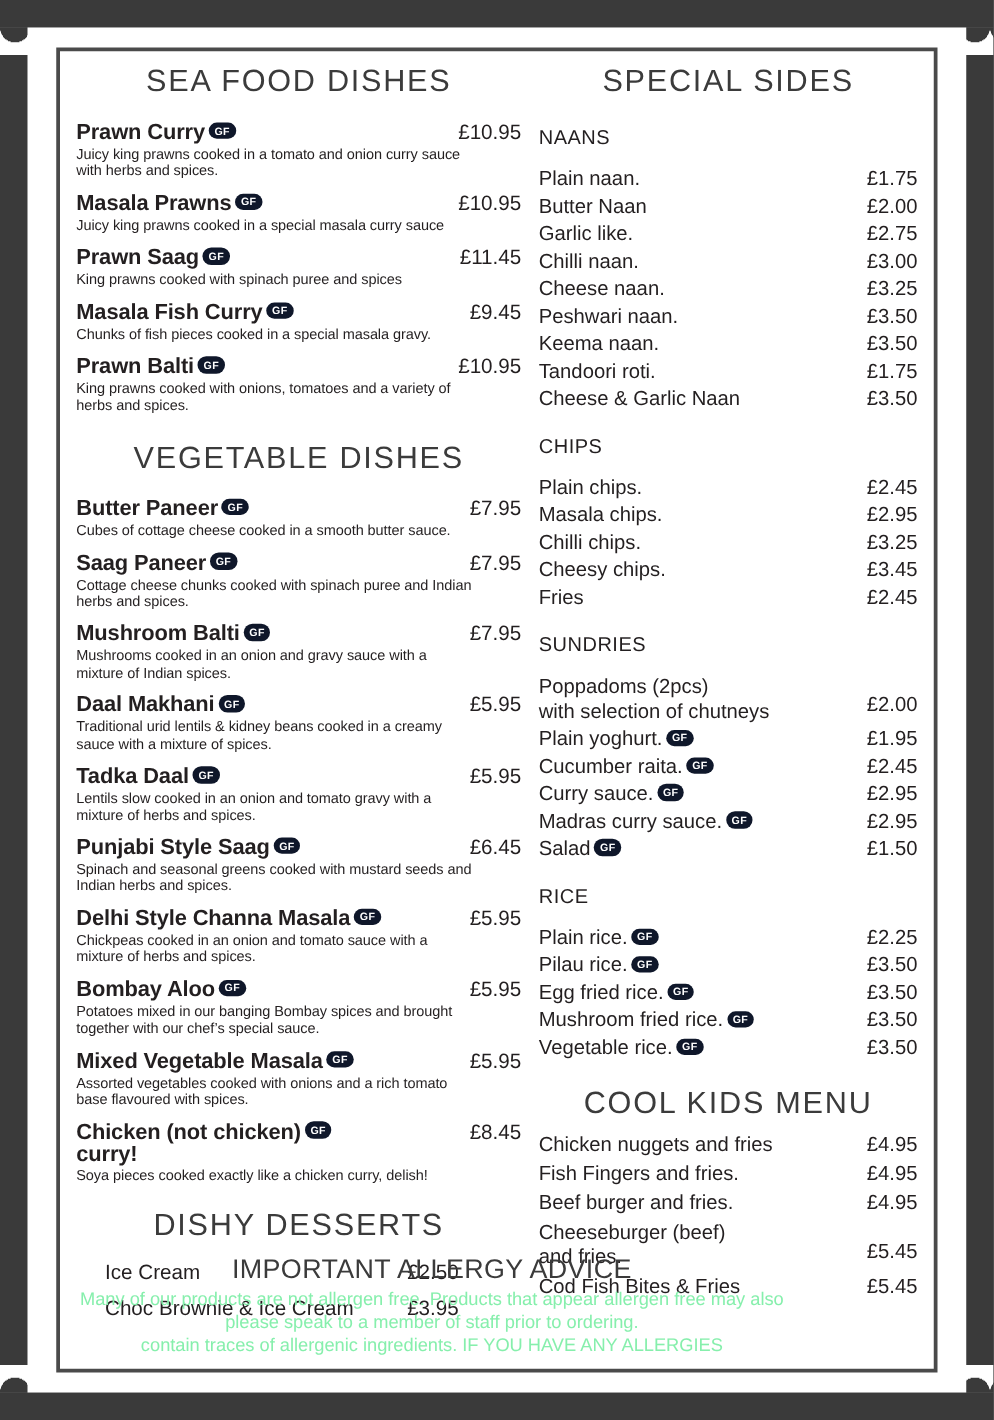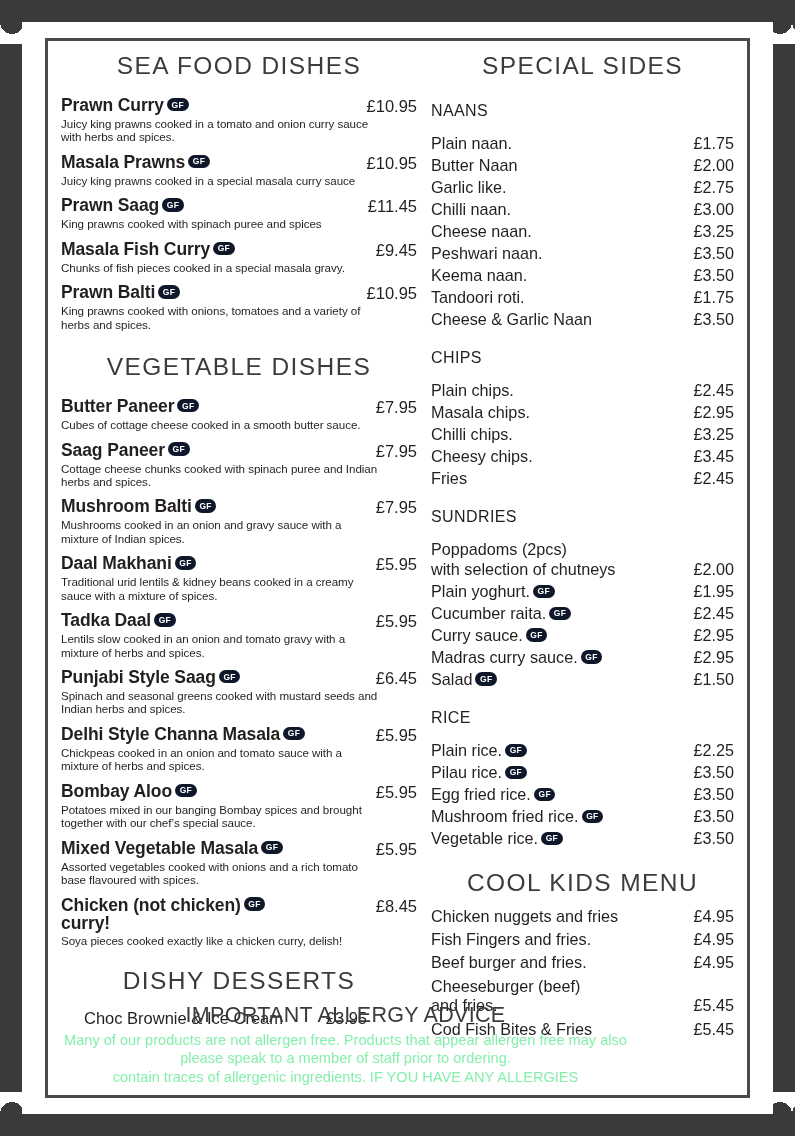--- a/index.html
+++ b/index.html
@@ -112,21 +112,21 @@
   
   .prow{
     display:flex;
     align-items:baseline;
     font-size:16.2px;
     line-height:1.2;
     margin-bottom:2.5px;
   }
   .prow .pname{flex:1 1 auto;padding-right:8px;}
   .prow .pprice{flex:0 0 auto;white-space:nowrap;}
-  .prow.two-line{align-items:flex-end;}
+  .prow.two-line{align-items:center;}
   .prow.two-line .pname{line-height:1.22;}
   .prow.two-line .pprice{padding-top:10px;}
 
   .group{margin-bottom:20px;}
 
   
   .dessert-row{
     display:flex;
     font-size:16.5px;
     line-height:1.2;
@@ -140,21 +140,21 @@
   
   .kid-row{
     display:flex;
     align-items:center;
     font-size:16.2px;
     line-height:1.2;
     margin-bottom:4px;
   }
   .kid-row .pname{flex:1 1 auto;padding-right:8px;}
   .kid-row .pprice{flex:0 0 auto;white-space:nowrap;}
-  .kid-row.two-line{align-items:flex-end;}
+  .kid-row.two-line{align-items:center;}
   .kid-row.two-line .pprice{padding-top:10px;}
 
   
   .gf{
     display:inline-block;
     background:#0f172a;
     color:#ffffff;
     font-size:8.5px;
     font-weight:700;
     letter-spacing:0.3px;
@@ -313,20 +313,24 @@
                 <div class="dish-name"><span>Chicken (not chicken)</span><span class="gf">GF</span><div>curry!</div></div>
                 <div class="dish-price">£8.45</div>
               </div>
               <div class="dish-desc">Soya pieces cooked exactly like a chicken curry, delish!</div>
             </div>
           </div>
 
         <h2 class="section" style="margin-top:20px;margin-bottom:14px;">DISHY DESSERTS</h2>
         <div id="dessert-list">
             <div class="dessert-row">
+              <span class="pname">Ice Cream</span>
+              <span class="pprice">£2.50</span>
+            </div>
+            <div class="dessert-row">
               <span class="pname">Choc Brownie &amp; Ice Cream</span>
               <span class="pprice">£3.95</span>
             </div>
           </div>
       </div>
 
       <div class="col-right">
         <h2 class="section" style="margin-bottom:22px;">SPECIAL SIDES</h2>
 
         <div id="sides-groups">

